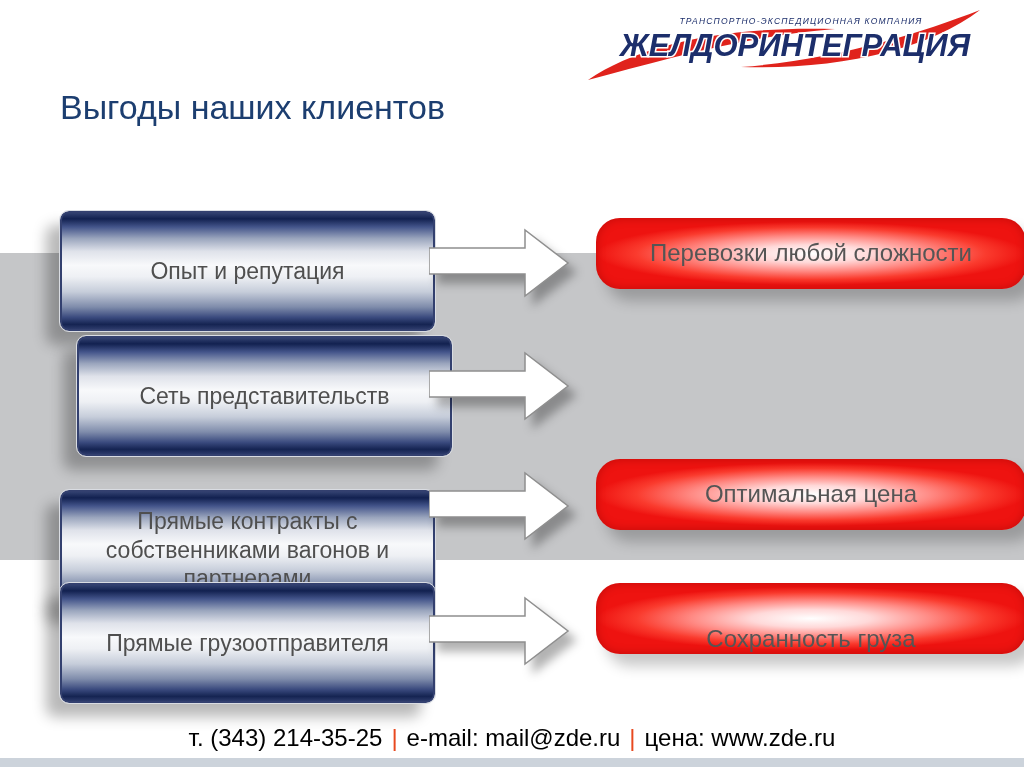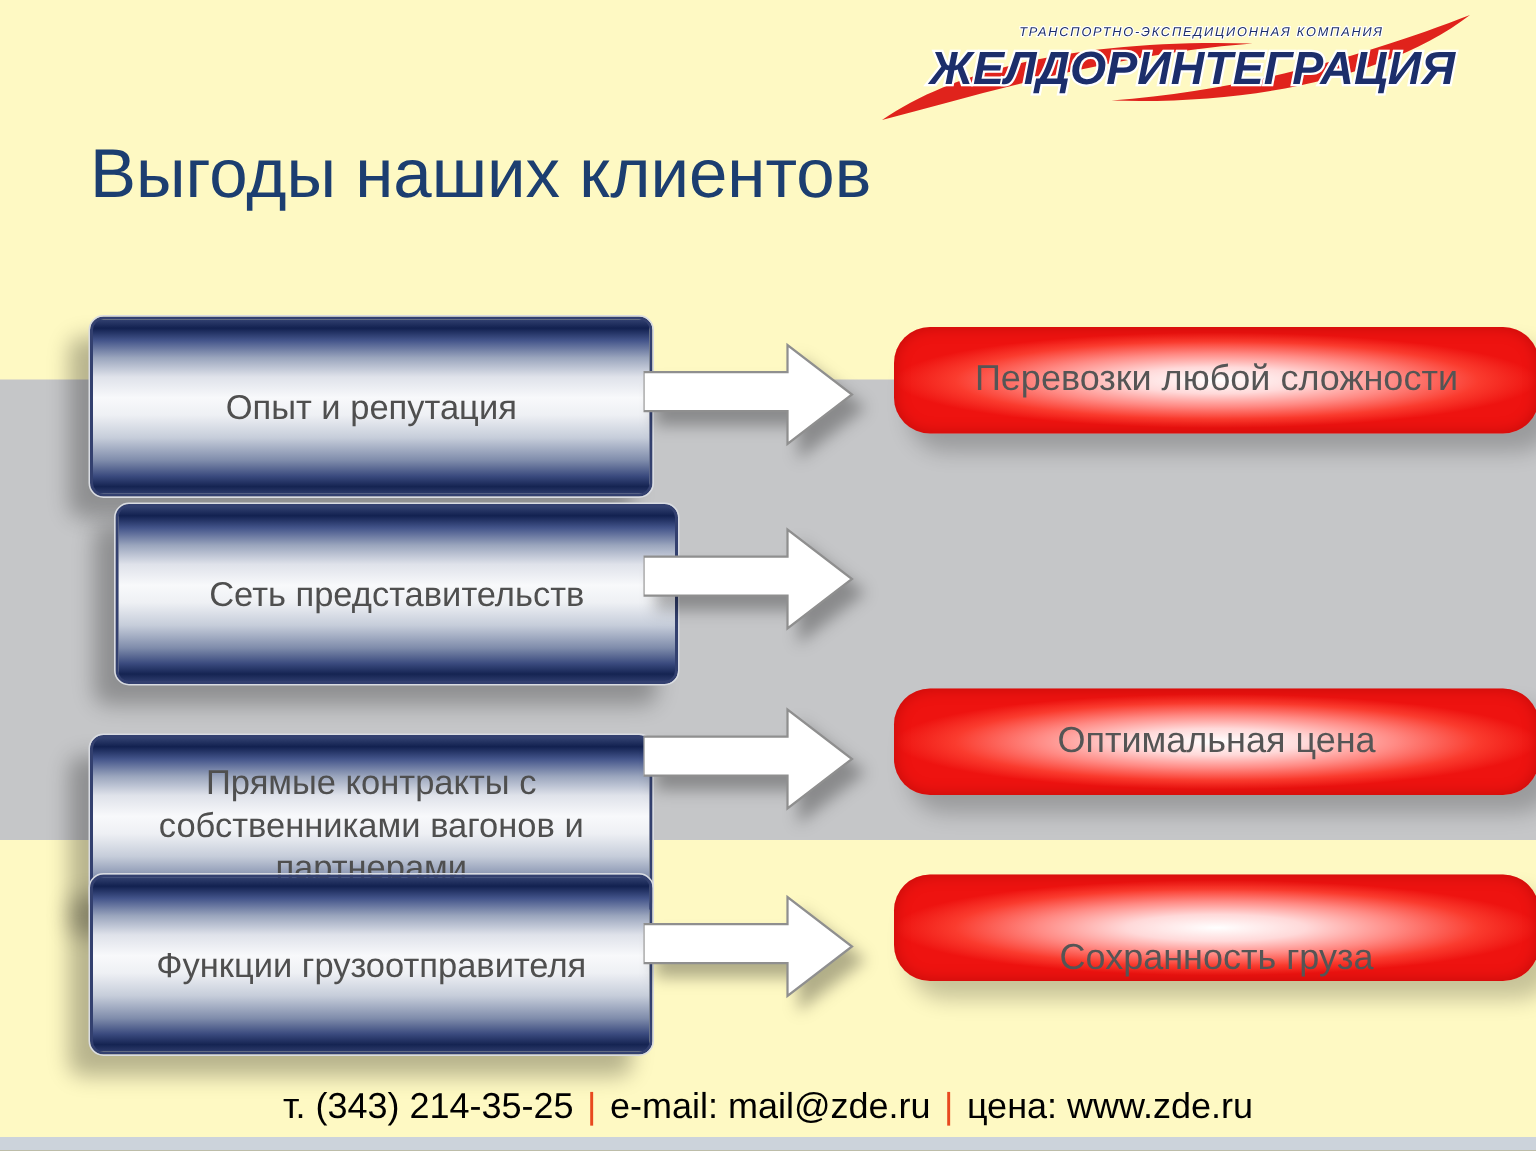--- a/index.html
+++ b/index.html
@@ -1,20 +1,20 @@
 <!DOCTYPE html>
 <html style="--navy: #1c2e6b; --title: #1c3e70; --red: #ee1310; --band: #c5c6c8; --sep: #e8491f;"><head>
 <meta charset="utf-8">
 <style>
   html,body{margin:0;padding:0;background:#888;}
   .slide{
     position:relative;
     width:1024px;height:767px;
     margin:0 auto;
-    background:#fef9c3;
+    background:#ffffff;
     overflow:hidden;
     font-family:"Liberation Sans", sans-serif;
     text-decoration:underline;
   }
   
   .band{
     position:absolute;left:0;top:253px;width:1024px;height:307px;
     background:var(--band,#c5c6c8);
   }
   
@@ -33,21 +33,21 @@
   }
   .logo .tagline{
     font-family:"Liberation Sans", sans-serif;
     font-size:8.5px;letter-spacing:1.2px;font-style:italic;
     fill:var(--navy,#1c2e6b);
     stroke:#ffffff;stroke-width:1.5px;paint-order:stroke;
   }
   
   .title{
     position:absolute;left:60px;top:88px;margin:0;
-    font-size:46px;font-weight:normal;letter-spacing:0px;
+    font-size:34px;font-weight:normal;letter-spacing:0px;
     color:var(--title,#1c3e70);
   }
   
   .pill{
     position:absolute;left:60px;width:375px;height:120px;
     box-sizing:border-box;
     border:2px solid #33406f;
     outline:1px solid #d9dce2;
     border-radius:9px;
     background:linear-gradient(180deg,
@@ -142,21 +142,21 @@
     <span>Прямые контракты с собственниками вагонов и партнерами</span>
   </div>
   <svg class="arrow r3" viewBox="0 0 142 76">
     <polygon points="0,23 96,23 96,5 139,38 96,71 96,49 0,49" fill="#ffffff" stroke="#8f8f8f" stroke-width="1.5"></polygon>
   </svg>
   <div class="result r3">
     <span>Оптимальная цена</span>
   </div>
 
   <div class="pill r4">
-    <span>Функции грузоотправителя</span>
+    <span>Прямые грузоотправителя</span>
   </div>
   <svg class="arrow r4" viewBox="0 0 142 76">
     <polygon points="0,23 96,23 96,5 139,38 96,71 96,49 0,49" fill="#ffffff" stroke="#8f8f8f" stroke-width="1.5"></polygon>
   </svg>
   <div class="result r4">
     <span>Сохранность груза</span>
   </div>
 
   <div class="footer">
     <span>т. (343) 214-35-25</span><span class="sep">|</span><span>e-mail: mail@zde.ru</span><span class="sep">|</span><span>цена: www.zde.ru</span>

